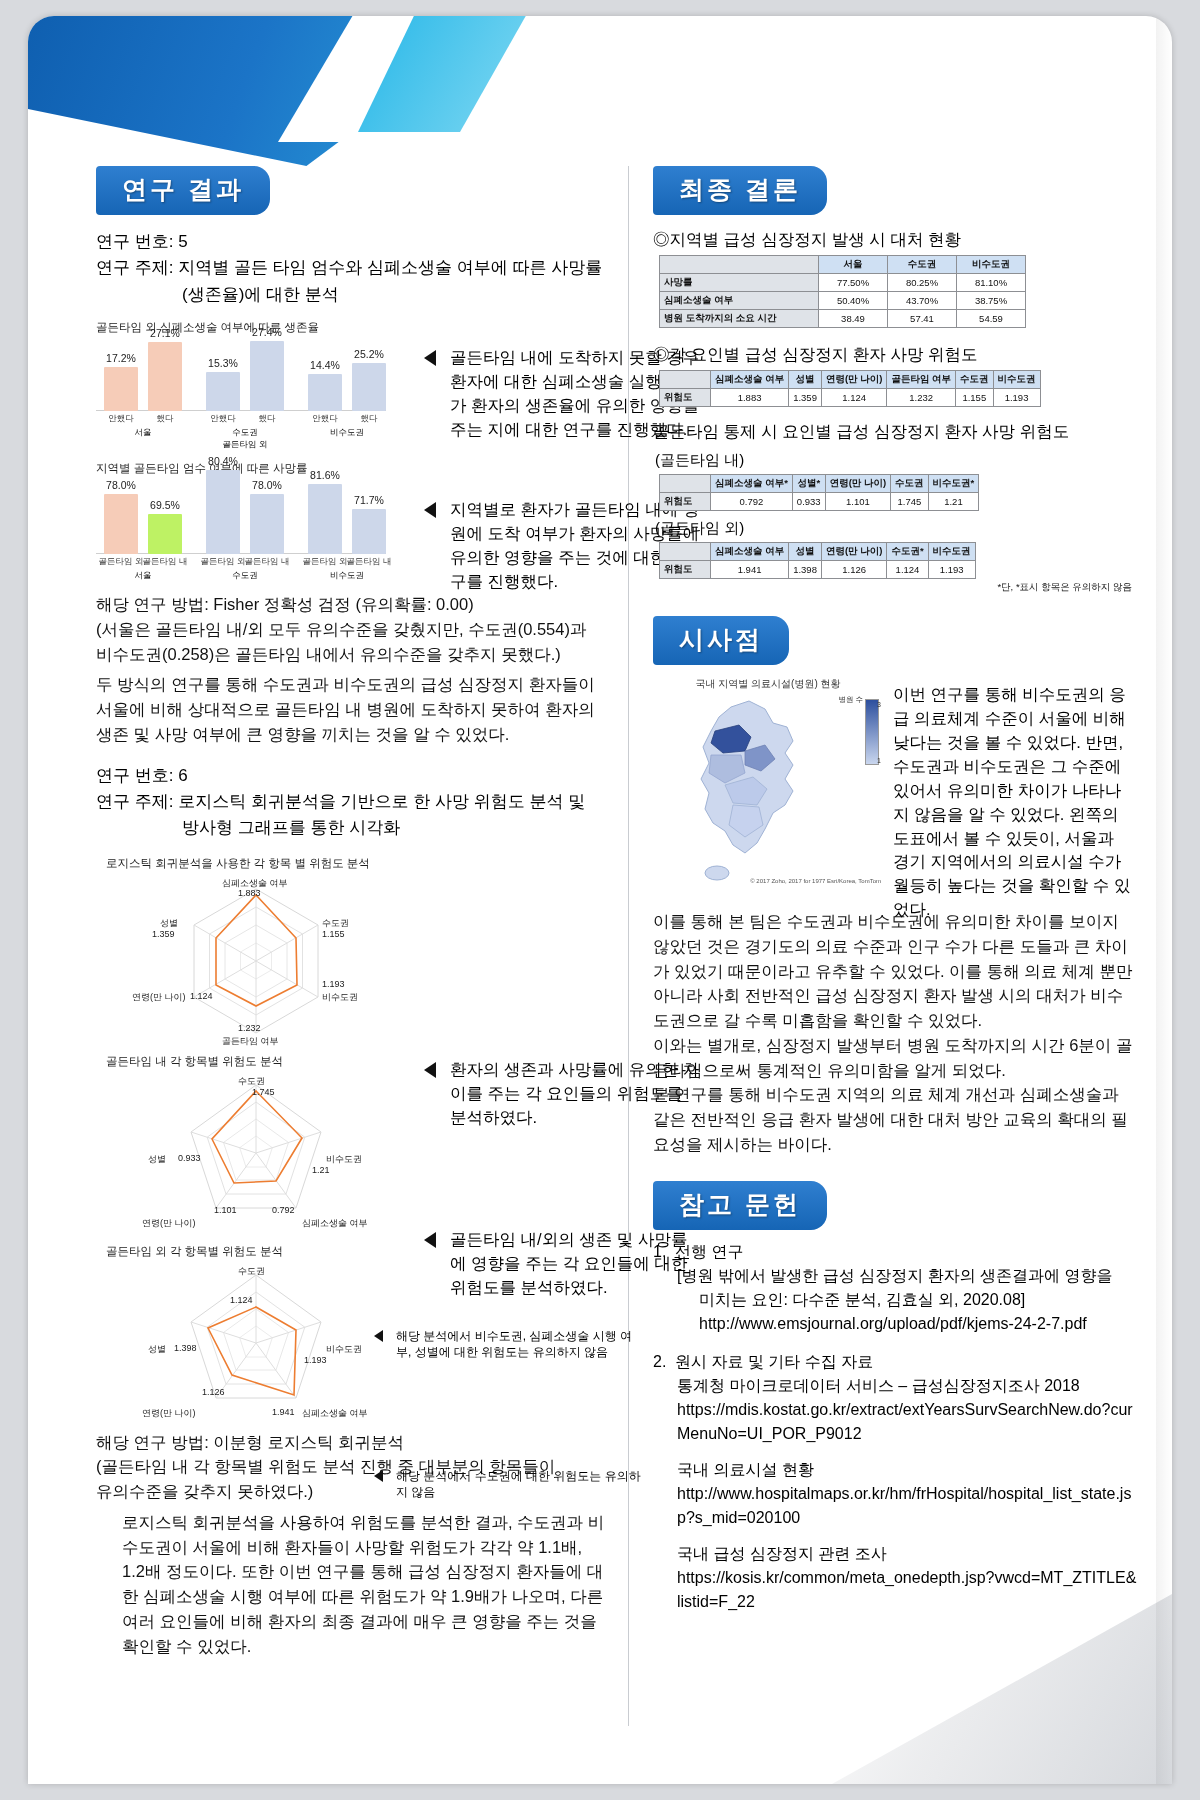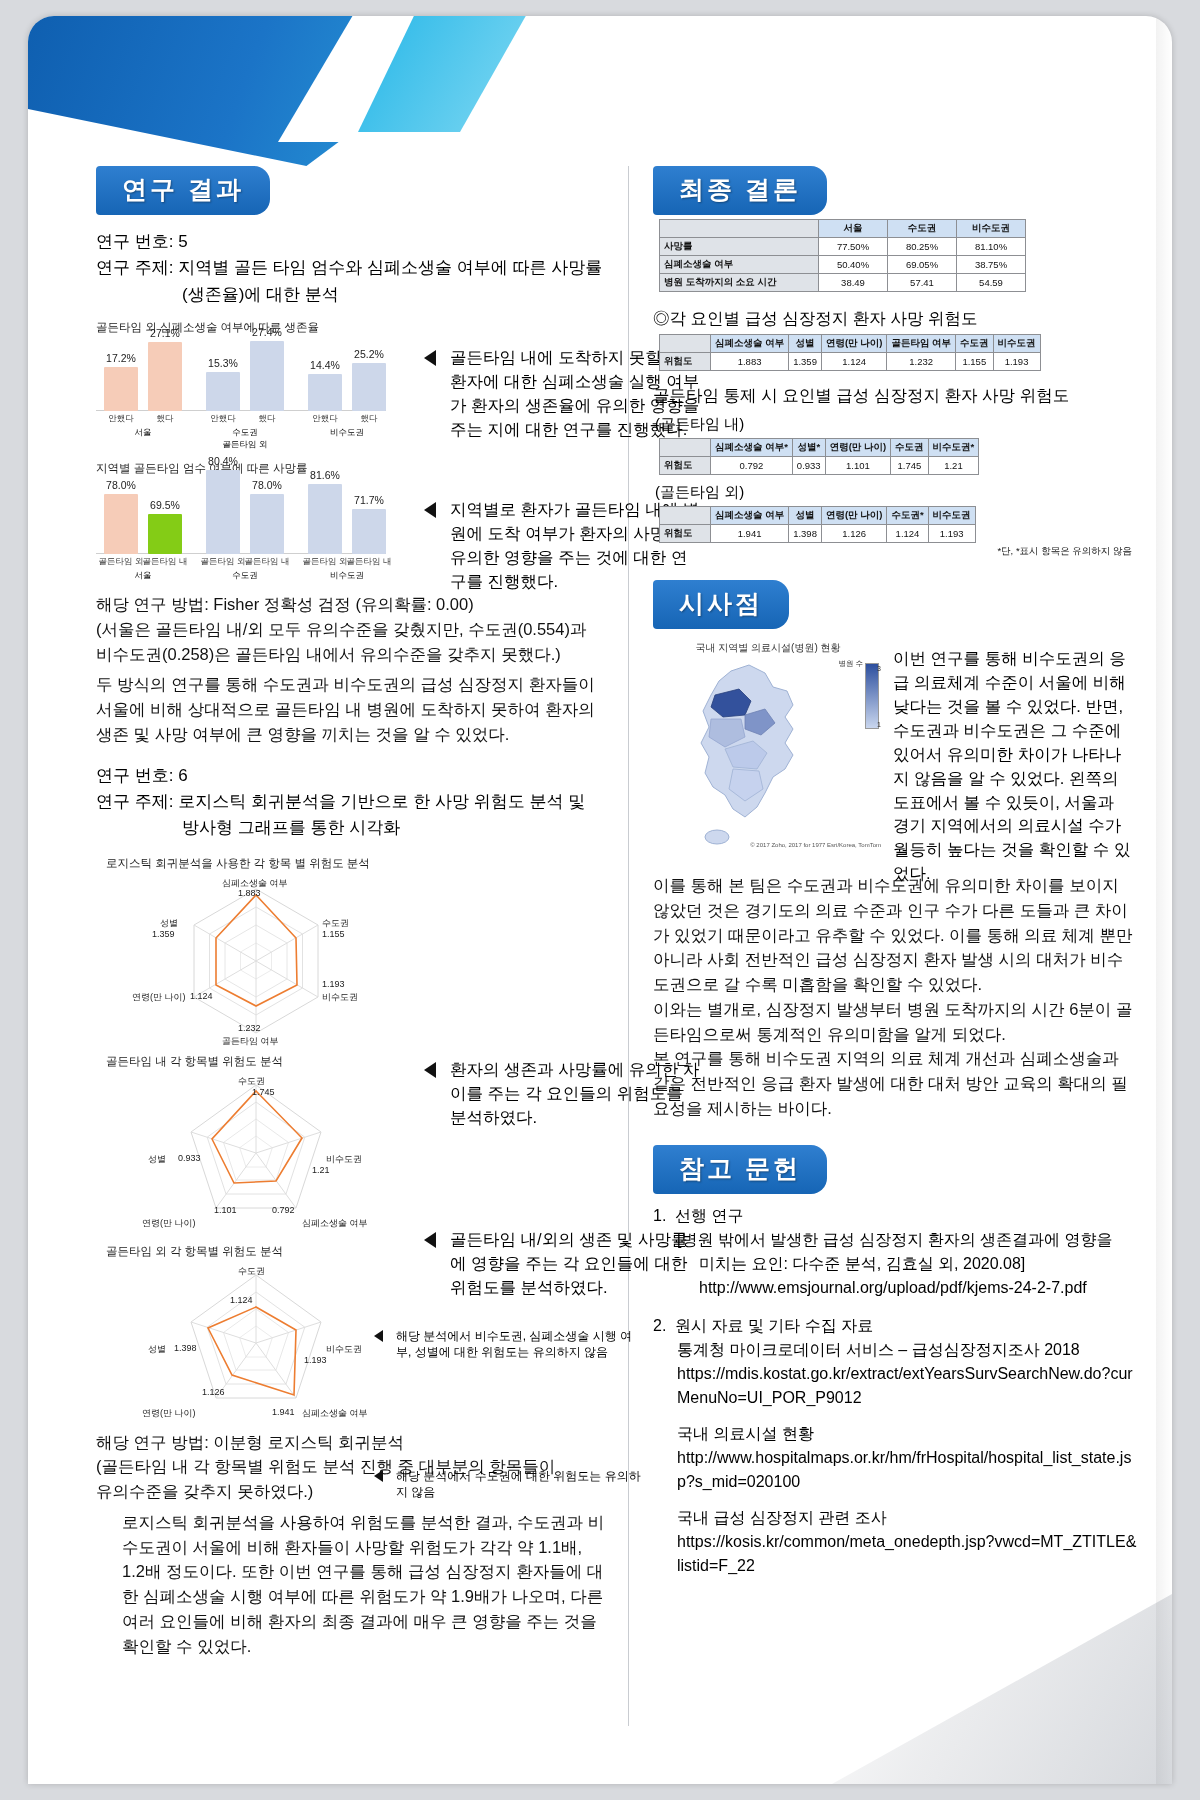--- a/index.html
+++ b/index.html
@@ -190,21 +190,21 @@
       </div>
 
       <div class="chart-box" style="margin-top:16px;">
         <div class="chart-title">지역별 골든타임 엄수 여부에 따른 사망률</div>
         <div style="position:relative;width:290px;height:108px;">
           <div class="bars" style="height:94px;">
             <div class="axis"></div>
             <div class="bar" style="left:8px;height:60px;background:#f6ccb8;">
                 <span>78.0%</span>
               </div>
-            <div class="bar" style="left:52px;height:40px;background:#84cc16;">
+            <div class="bar" style="left:52px;height:40px;background:#bef264;">
                 <span>69.5%</span>
               </div>
             <div class="bar" style="left:110px;height:84px;background:#cdd7ea;">
                 <span>80.4%</span>
               </div>
             <div class="bar" style="left:154px;height:60px;background:#cdd7ea;">
                 <span>78.0%</span>
               </div>
             <div class="bar" style="left:212px;height:70px;background:#cdd7ea;">
                 <span>81.6%</span>
@@ -347,39 +347,40 @@
       </div>
 
     </div>
 
     <div class="col-right">
 
       <div>
         <span class="banner">최종 결론</span>
       </div>
 
+      <div class="rt" style="margin-top:14px;">◎지역별 급성 심장정지 발생 시 대처 현황</div>
 
       <table class="dt">
         <tbody>
             <tr>
           <th class="rh" style="width:150px;"></th>
           <th class="h" style="width:60px;">서울</th>
           <th class="h" style="width:60px;">수도권</th>
           <th class="h" style="width:60px;">비수도권</th>
         </tr>
         <tr>
           <th class="rh">사망률</th>
           <td>77.50%</td>
           <td>80.25%</td>
           <td>81.10%</td>
         </tr>
         <tr>
           <th class="rh">심폐소생술 여부</th>
           <td>50.40%</td>
-          <td>69.05%</td>
+          <td>43.70%</td>
           <td>38.75%</td>
         </tr>
         <tr>
           <th class="rh">병원 도착까지의 소요 시간</th>
           <td>38.49</td>
           <td>57.41</td>
           <td>54.59</td>
         </tr>
       </tbody>
         </table>

